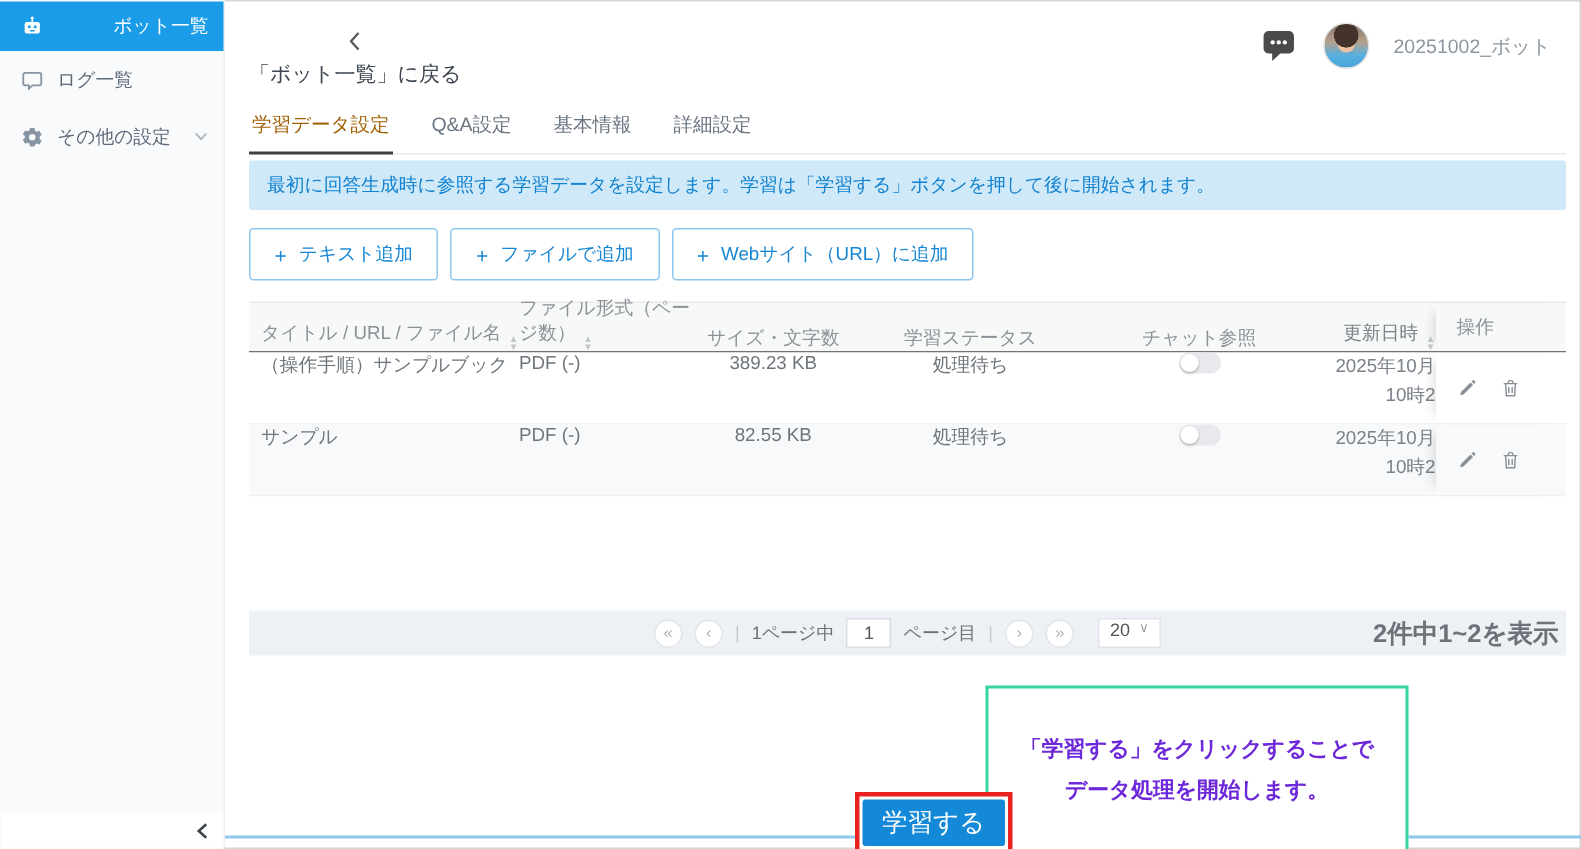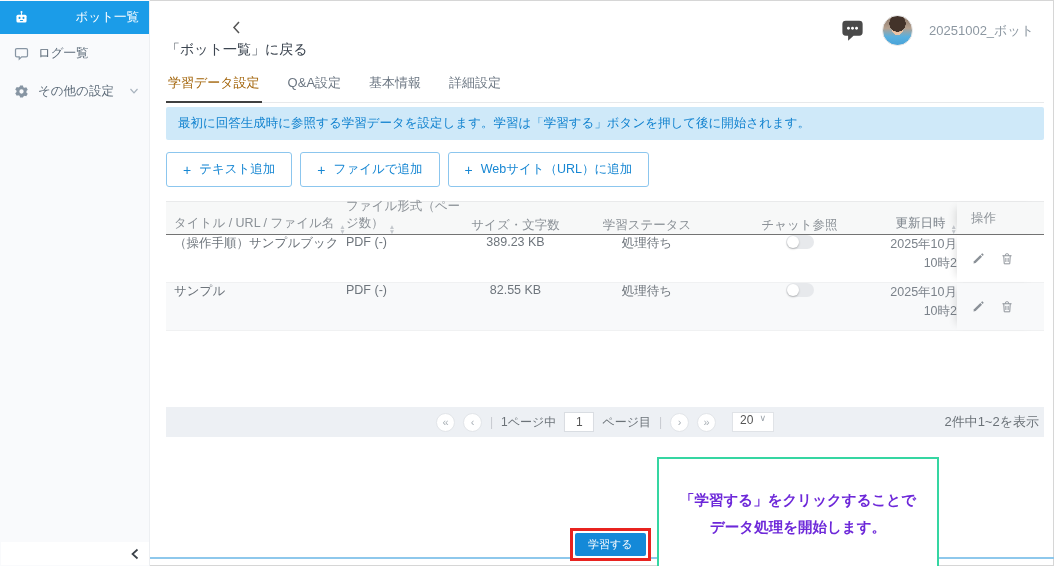--- a/index.html
+++ b/index.html
@@ -153,37 +153,37 @@
     width: 30px; height: 20px; border: 1px solid #d9dde2; background: #fff;
     text-align: center; font-size: 12px; color: #555; font-family: inherit;
   }
   .page-select {
     margin-left: 8px; height: 20px; min-width: 42px; background: #fff;
     border: 1px solid #e0e3e7; display: flex; 
     justify-content: center; gap: 6px; font-size: 12px; color: #555;
     padding: 0 7px; cursor: pointer;
   }
   .select-caret { font-size: 9px; color: #9aa2a9; }
-  .page-summary { margin-left: auto; font-size: 13px; color: #6b7278; padding-right: 5px; }
+  .page-summary { margin-left: auto; font-size: 17px; color: #6b7278; padding-right: 5px; font-weight: bold; }
 
   
   .callout {
     position: absolute; left: 507px; top: 457px; width: 282px; height: 114px;
     background: #fff; border: 2px solid #35d6a2;
     display: flex; flex-direction: column; align-items: center; justify-content: center;
     font-size: 14.5px; font-weight: bold; color: #6d28d9; line-height: 1.85;
     z-index: 3; text-align: center;
   }
   .learn-wrap {
     position: absolute; left: 420px; top: 528px;
     border: 3px solid #e8231f; padding: 2px; background: #fff; z-index: 3;
   }
   .learn-btn {
     background: #1489d8; color: #fff; border: none; border-radius: 2px;
-    font-size: 11px; padding: 4px 13px; cursor: pointer; font-family: inherit;
+    font-size: 17px; padding: 4px 13px; cursor: pointer; font-family: inherit;
   }
   .bottom-line { position: absolute; left: 0; right: 0; top: 557px; height: 2px; background: #8ec8ec; }
 </style>
 </head>
 <body>
 
 <div class="sidebar">
   <div class="side-item active">
     <svg class="sicon" viewBox="0 0 16 16">
       <circle cx="8" cy="2.2" r="1.1" fill="currentColor"></circle>

